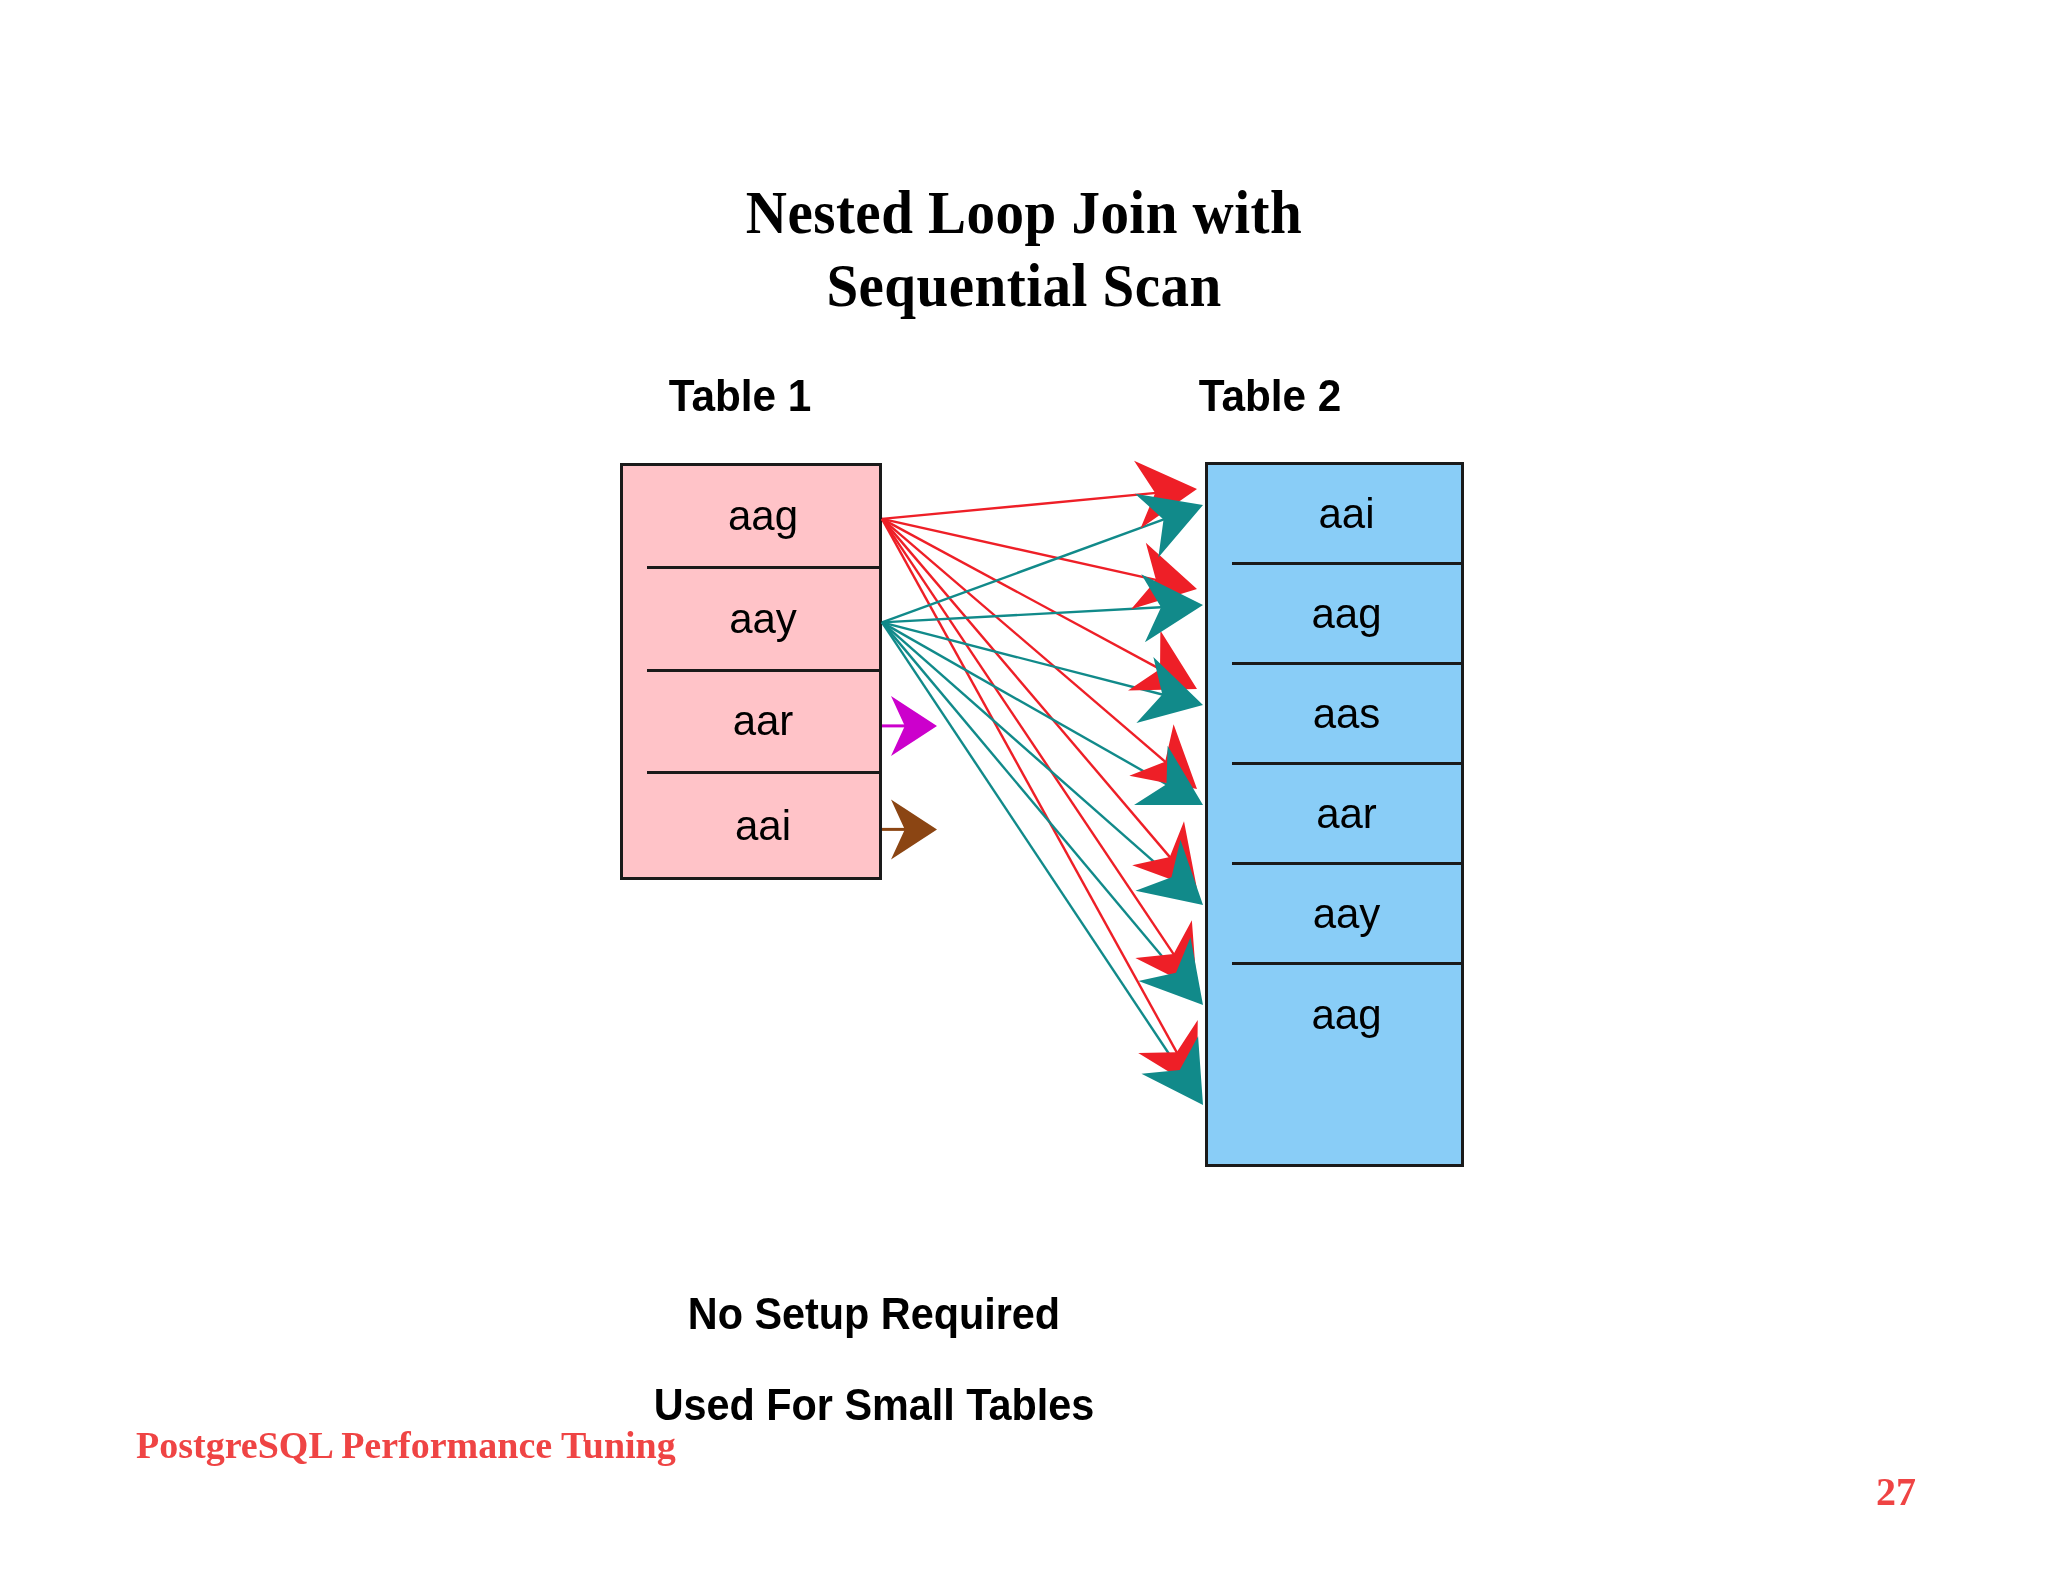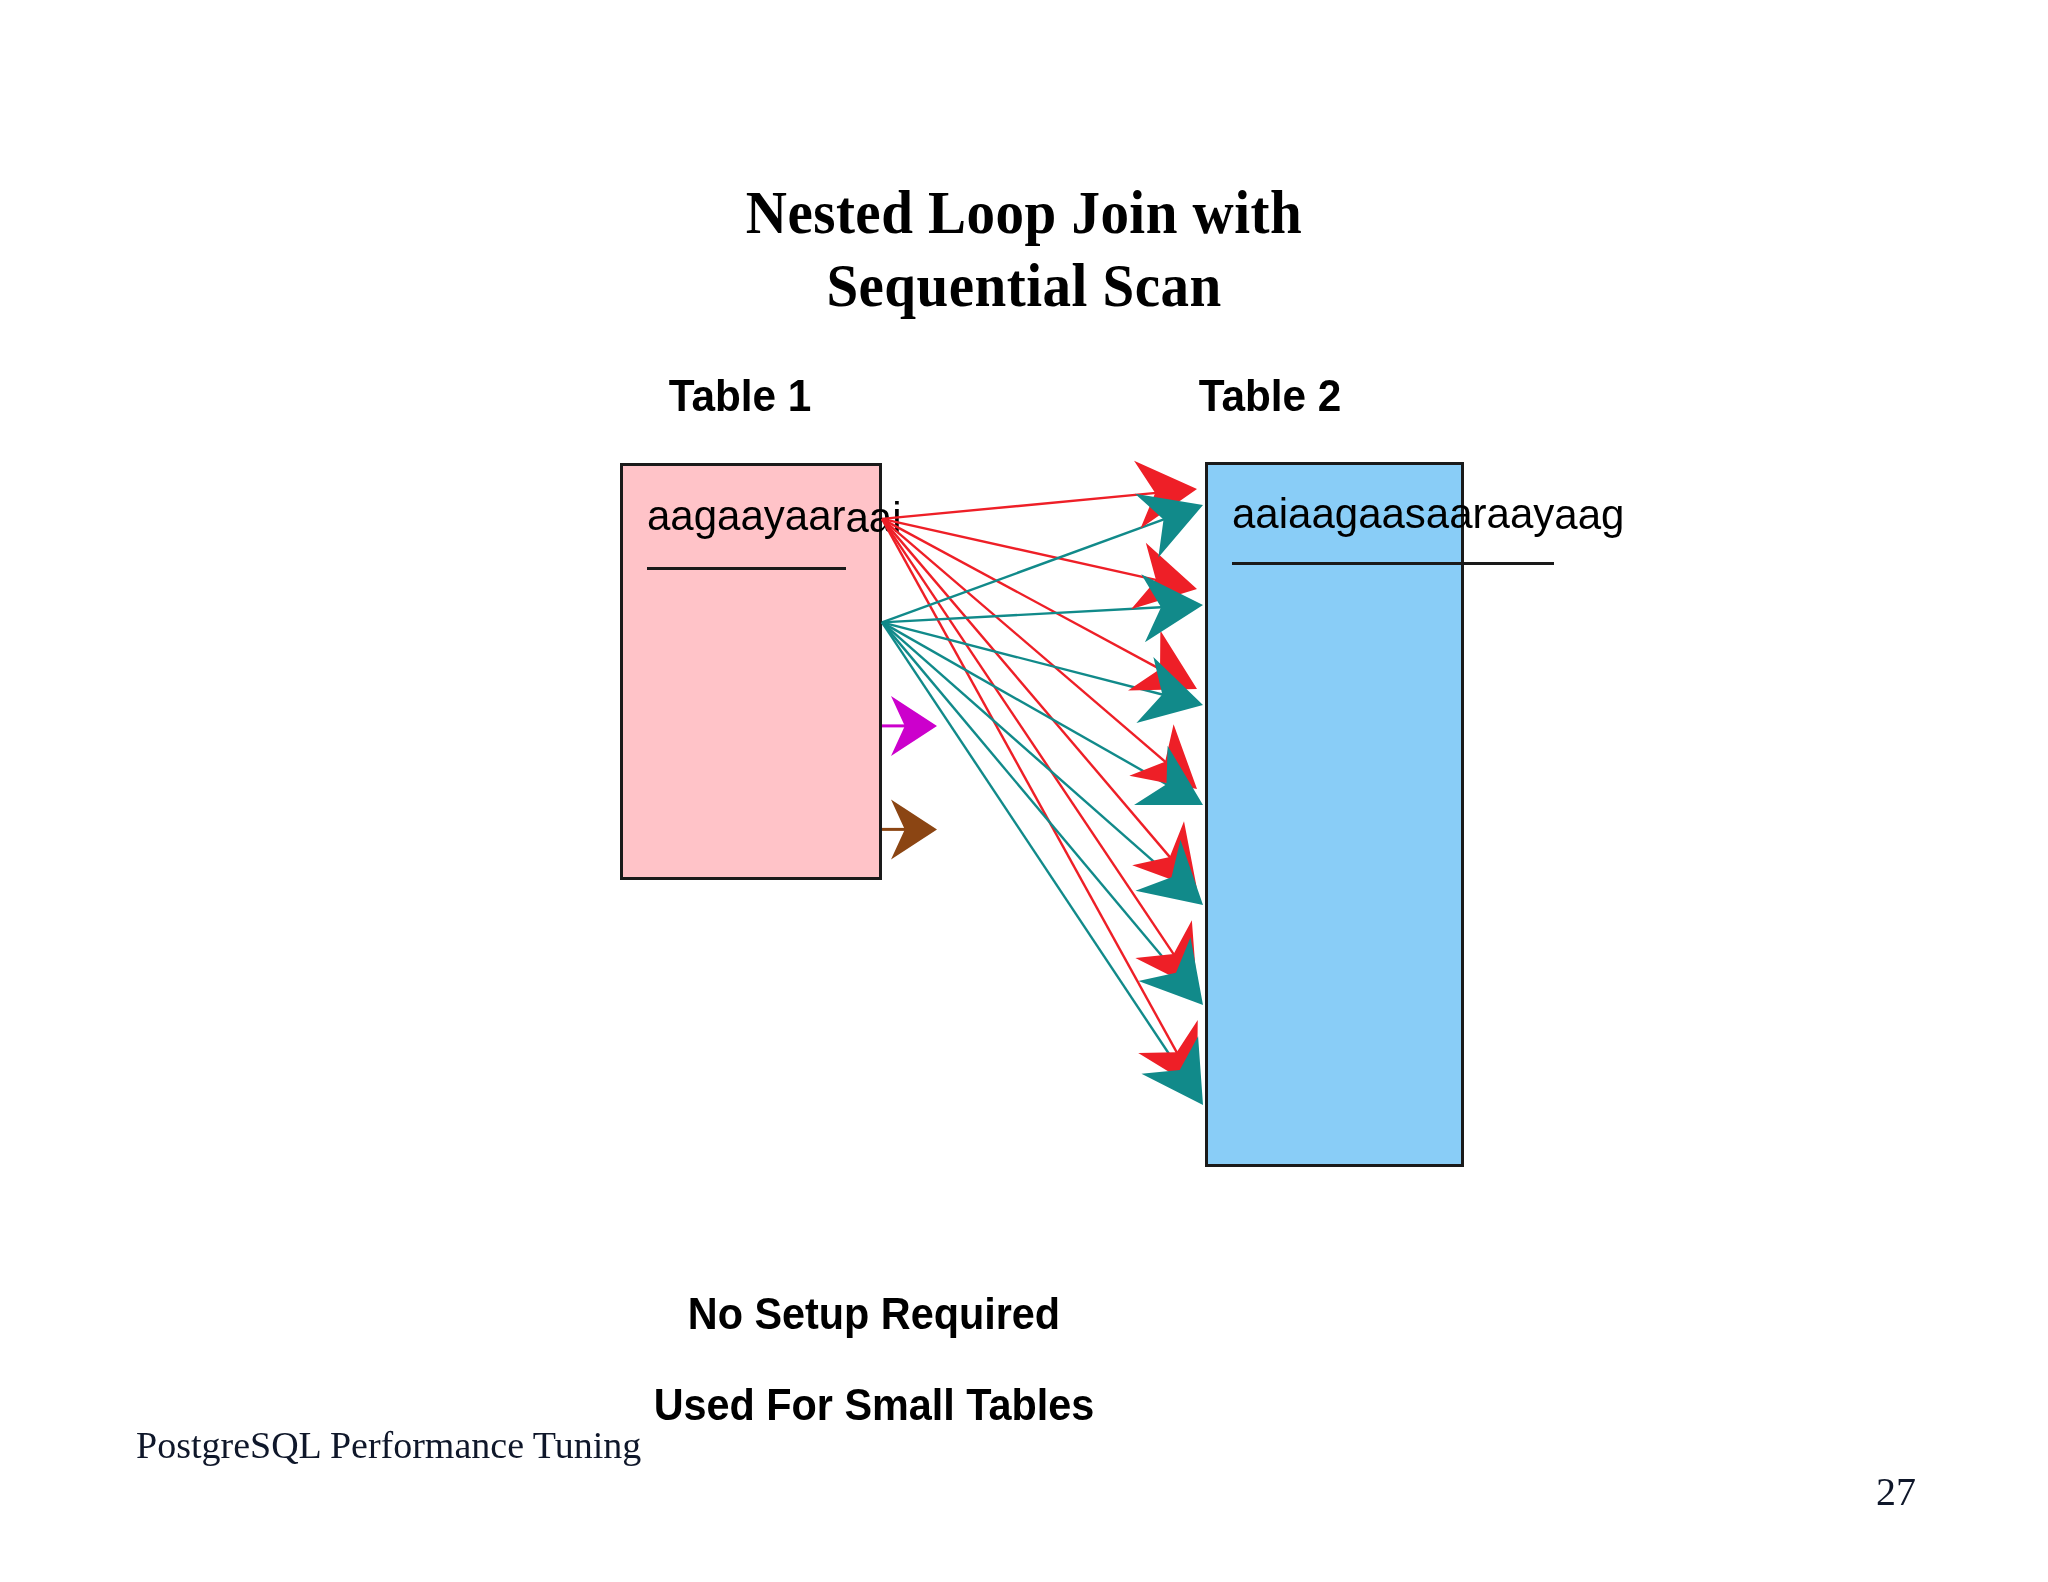--- a/index.html
+++ b/index.html
@@ -53,21 +53,21 @@
   }
   #head-t1 { left: 560px; top: 370px; width: 360px; }
   #head-t2 { left: 1090px; top: 370px; width: 360px; }
 
   
   .tbl {
     position: absolute;
     box-sizing: border-box;
     border: 3px solid #1a1a1a;
     display: flex;
-    flex-direction: row;
+    flex-direction: column;
     padding-left: 24px;
   }
   #table1 {
     left: 620px;
     top: 463px;
     width: 262px;
     height: 417px;
     background: #ffc3c8;
   }
   #table2 {
@@ -112,21 +112,22 @@
     transform: scaleX(0.94);
   }
   #cap-1 { left: 424px; top: 1289px; width: 900px; }
   #cap-2 { left: 374px; top: 1380px; width: 1000px; }
 
   
   .footer-text {
     position: absolute;
     font-family: "Liberation Serif", "DejaVu Serif", serif;
     font-size: 38px;
-    color: #0f172a;
+    color: #ef4444;
+    font-weight: bold;
   }
   #footer-left { left: 136px; top: 1423px; }
   #footer-page { left: 1876px; top: 1468px; font-size: 40px; }
 </style>
 </head>
 <body>
 
 <div id="slide">
 
   <div class="slide-title">

